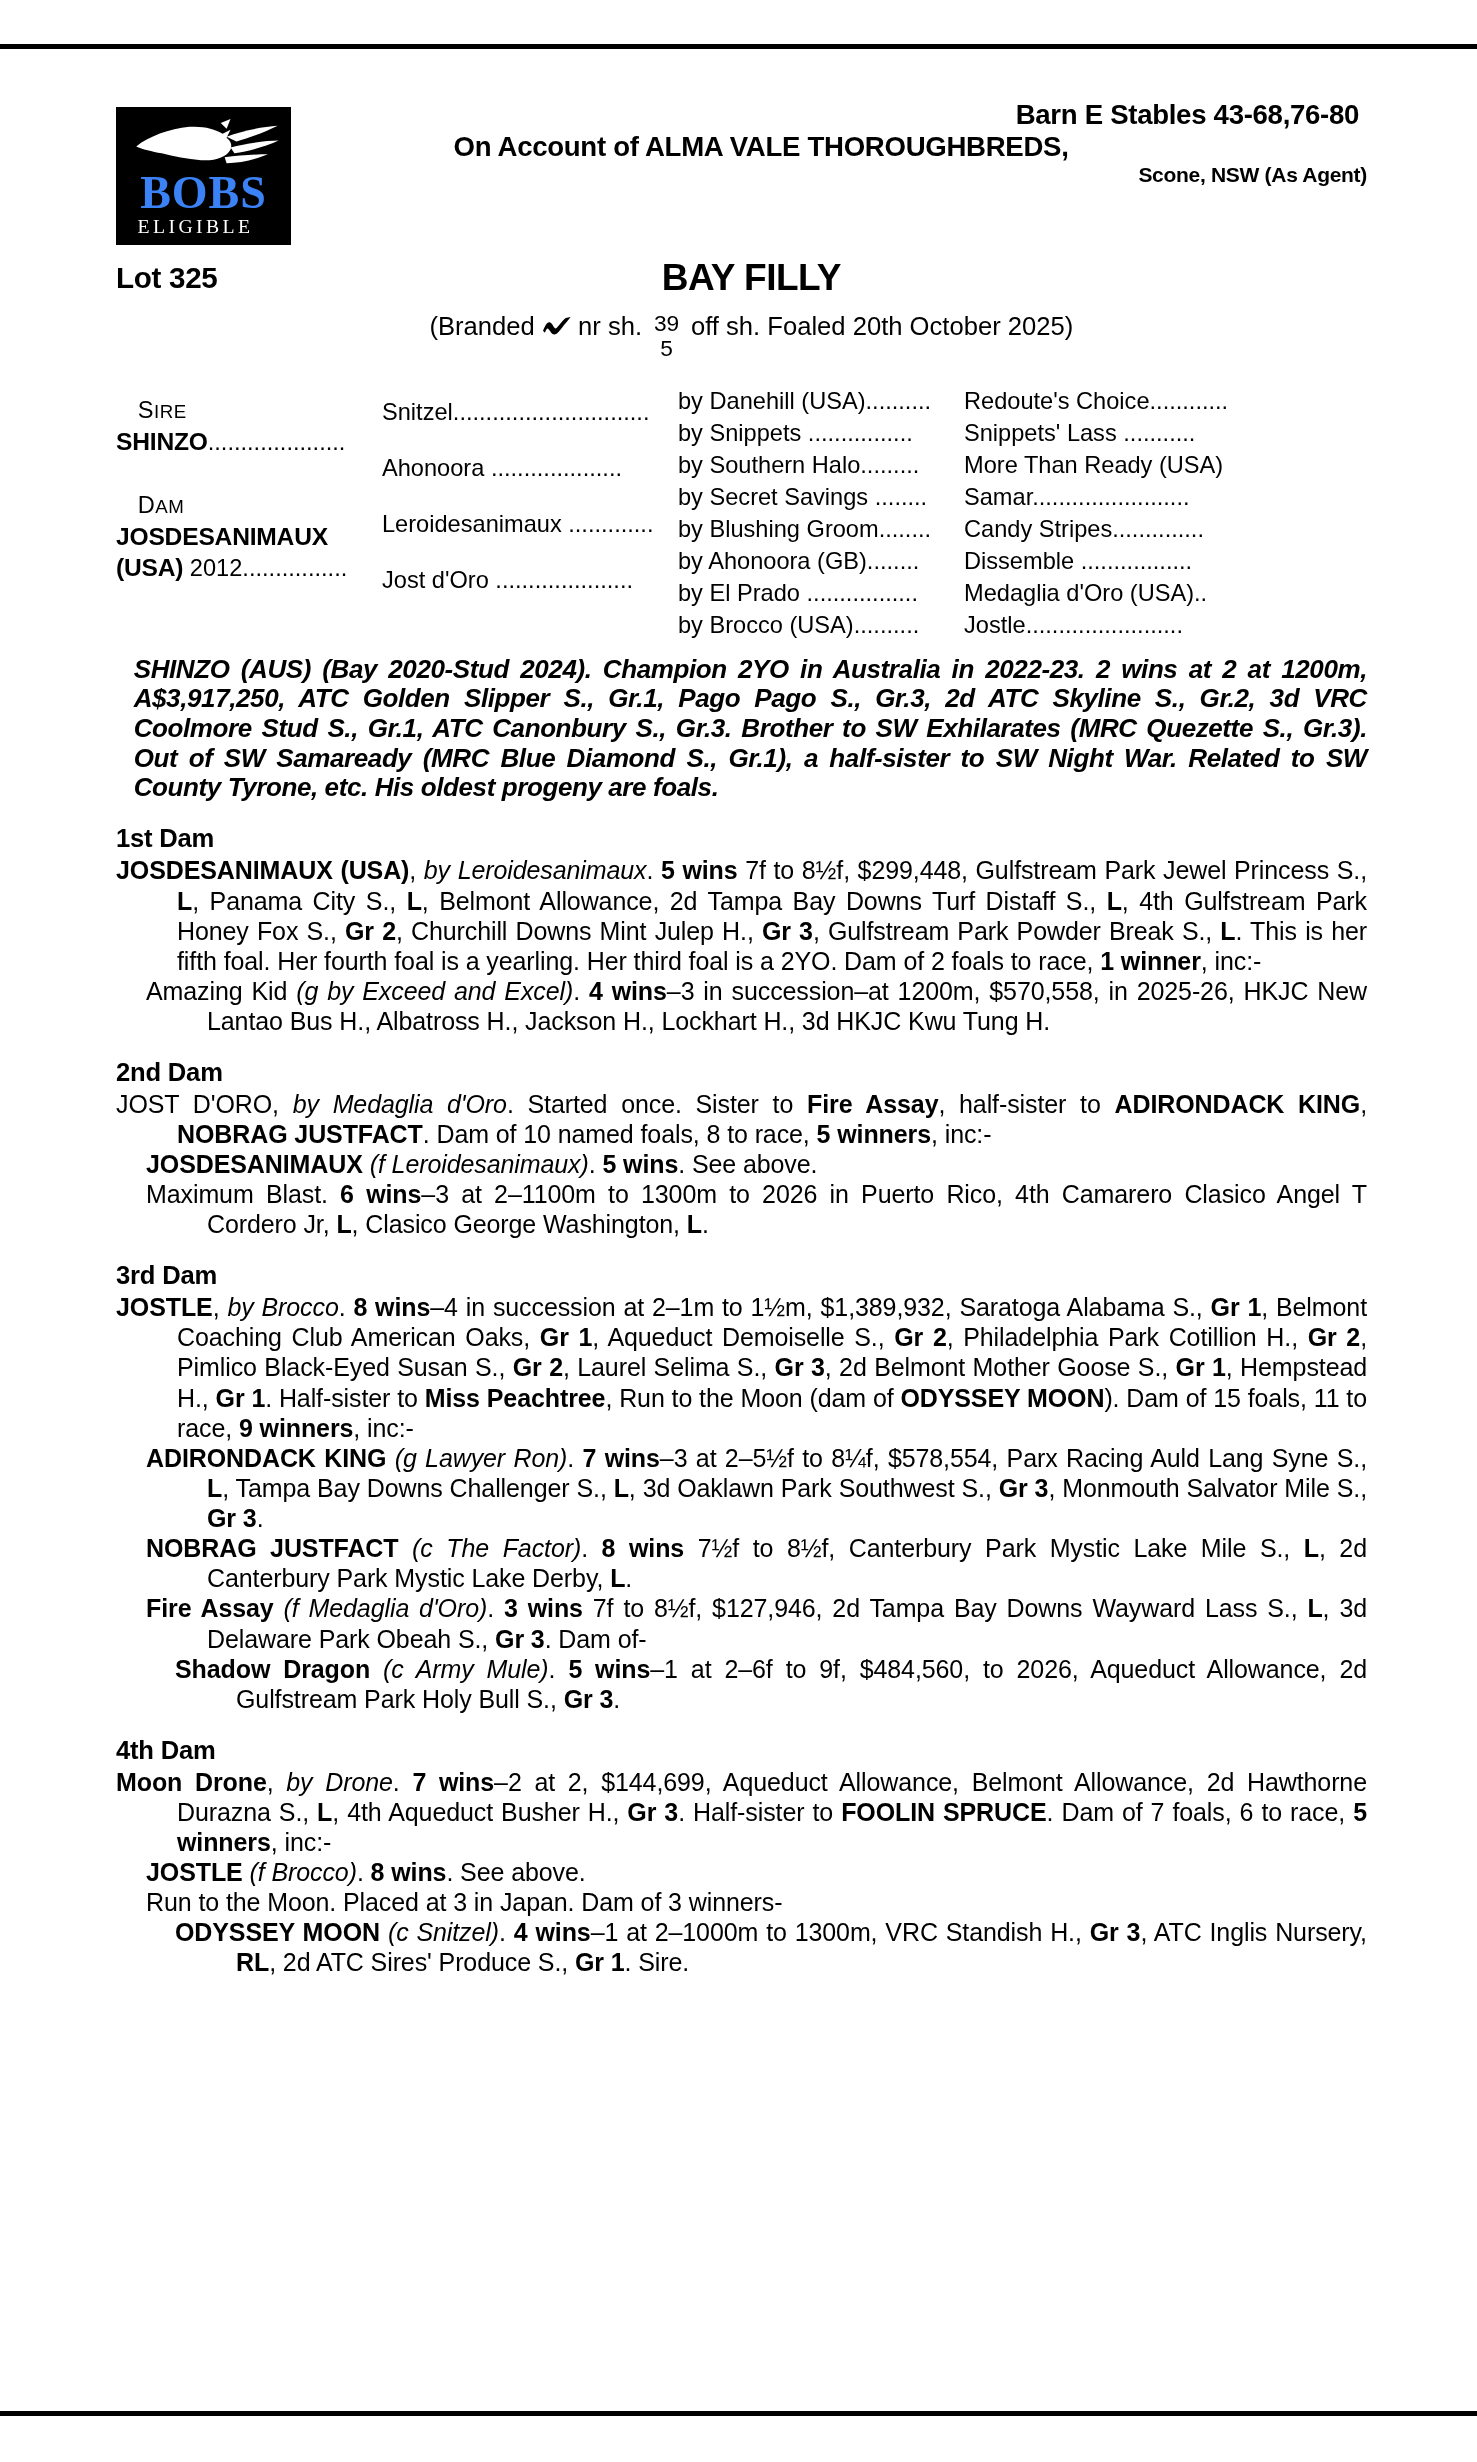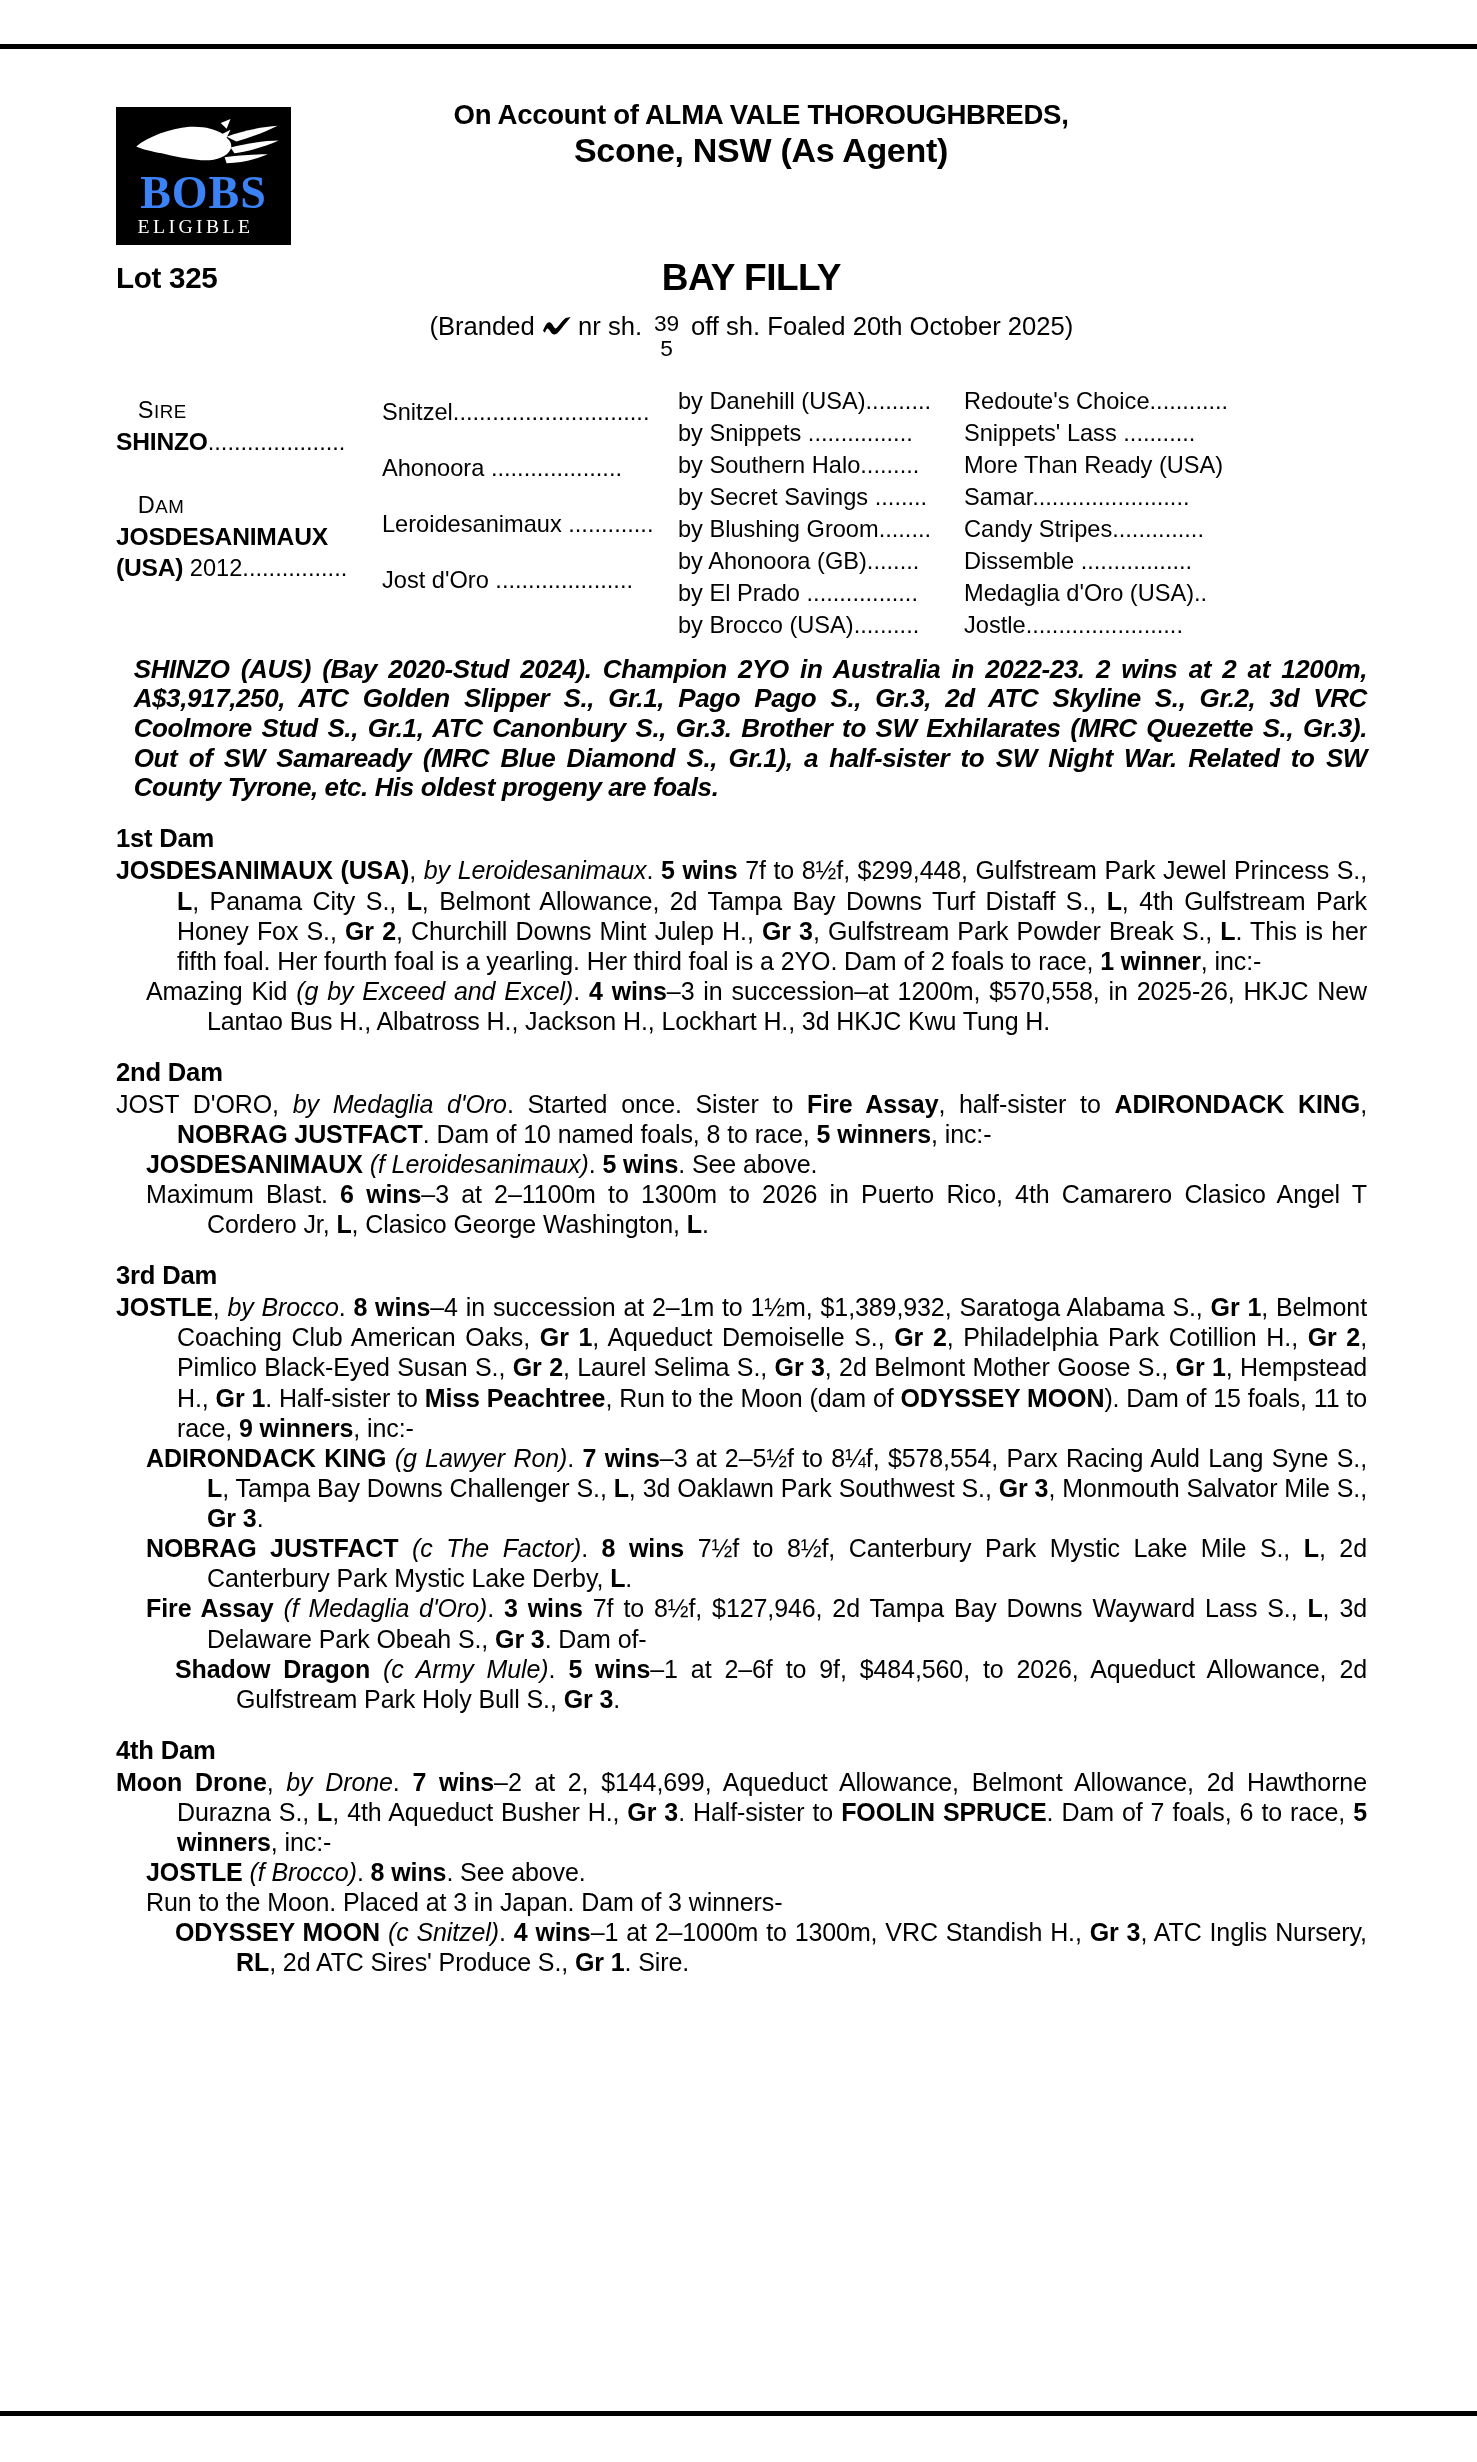--- a/index.html
+++ b/index.html
@@ -93,22 +93,22 @@
   }
   .account-line {
     text-align: center;
     font-size: 27.6px;
     font-weight: 700;
     letter-spacing: -0.3px;
     line-height: 1.16;
     padding-left: 39px;
   }
   .scone-line {
-    text-align: center;
-    font-size: 34px;
+    text-align: right;
+    font-size: 21px;
     font-weight: 700;
     letter-spacing: -0.3px;
     line-height: 1.16;
     padding-left: 39px;
   }
 
   
   .lot-title-row {
     position: relative;
     height: 51px;
@@ -257,20 +257,21 @@
             <path d="M100 20 C116 14, 136 10, 152 9 C140 15, 124 21, 110 25 Z"></path>
             <path d="M104 31 C120 27, 140 24, 153 24 C140 30, 122 35, 108 37 Z"></path>
             <path d="M98 41 C112 39, 130 38, 142 38 C130 43, 114 47, 100 47 Z"></path>
             <path d="M74 24 C84 21, 94 20, 100 21 C94 25, 84 27, 76 27 Z" opacity="0.0"></path>
           </g>
         </svg>
         <div class="bobs-word">BOBS</div>
         <div class="eligible-word">ELIGIBLE</div>
       </div>
 
+      <div class="barn-line">Barn E Stables 43-68,76-80</div>
       <div class="account-line">On Account of ALMA VALE THOROUGHBREDS,</div>
       <div class="scone-line">Scone, NSW (As Agent)</div>
     </div>
 
     <div class="lot-title-row">
       <div class="lot-number">Lot 325</div>
       <div class="sex-title">BAY FILLY</div>
     </div>
 
     <div class="branded-row">

